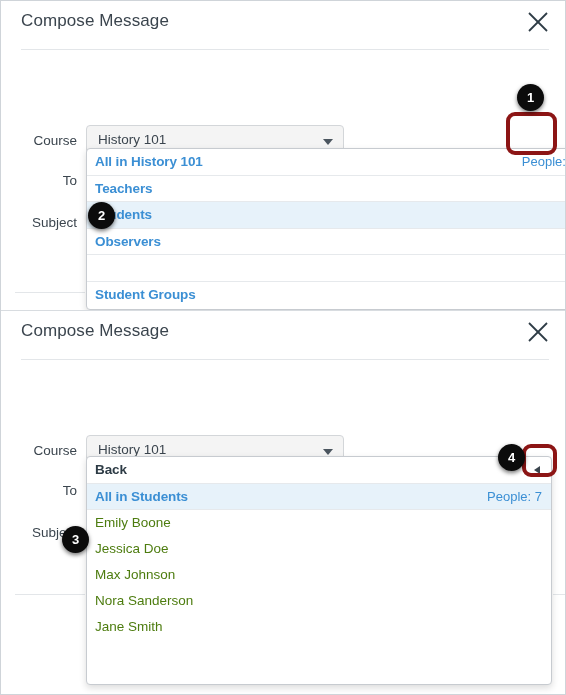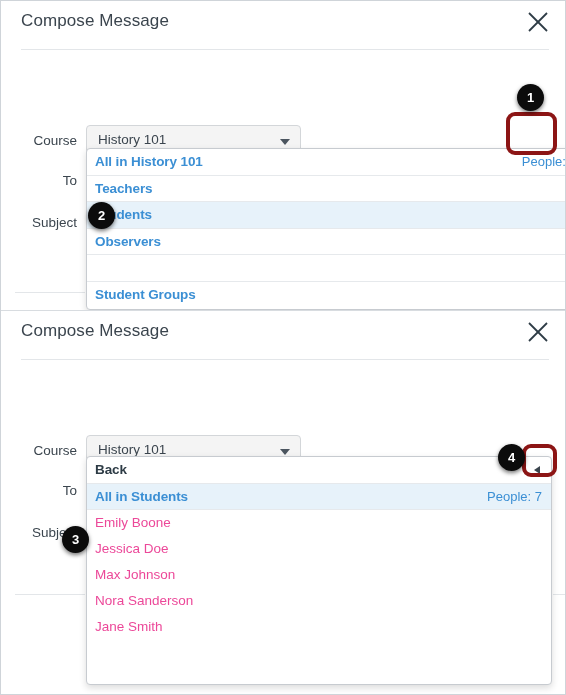--- a/index.html
+++ b/index.html
@@ -65,21 +65,21 @@
     position: absolute;
     font-size: 13.5px;
     color: #3b454e;
     text-align: right;
     width: 62px;
     left: 14px;
   }
   .course-select {
     position: absolute;
     left: 85px;
-    width: 215px;
+    width: 258px;
     height: 31px;
     background: #f4f4f4;
     border: 1px solid #d3d6d9;
     border-radius: 4px;
     box-sizing: border-box;
     padding-left: 40px;
   }
   .course-select .value {
     position: absolute;
     left: 11px;
@@ -175,21 +175,21 @@
     border-top: 4.5px solid transparent;
     border-bottom: 4.5px solid transparent;
     border-right: 6px solid #3b454e;
   }
   .dd-row.back .txt {
     color: #2d3b45;
     font-weight: bold;
   }
   .dd-row.person { height: 26px; }
   .dd-row.person .txt {
-    color: #ec4899;
+    color: #4d7c0f;
     font-weight: normal;
     letter-spacing: 0;
   }
   .dd-row.person { border-bottom: none; }
 
   
   .body-rule {
     position: absolute;
     height: 1px;
     background: #e3e6e9;

